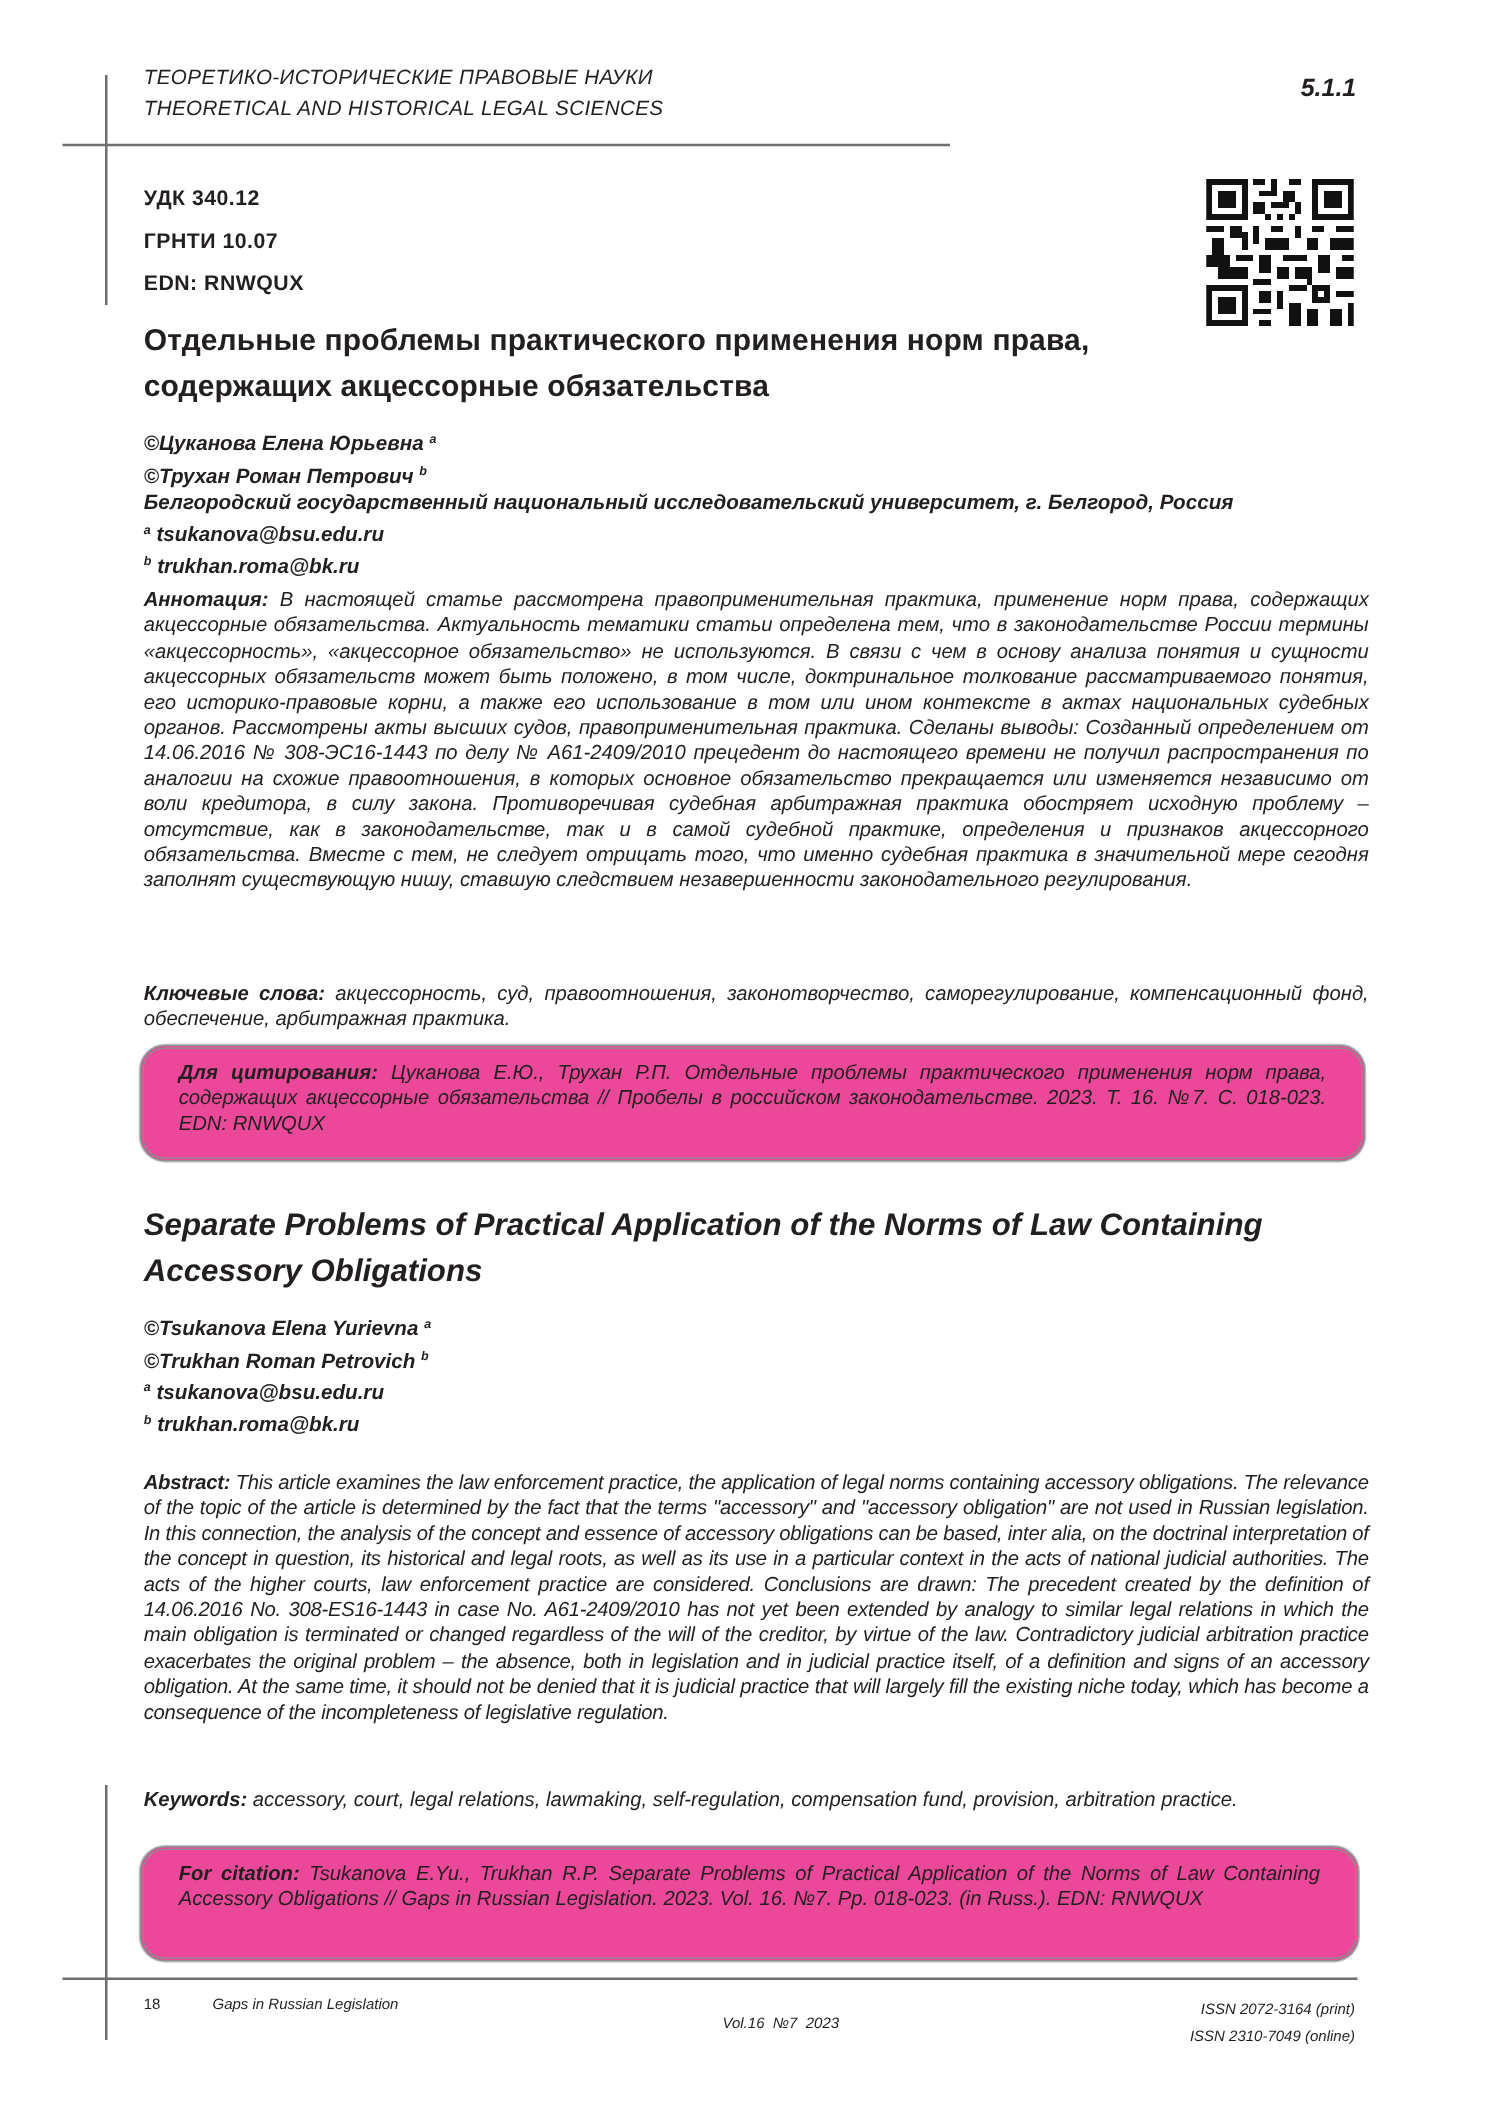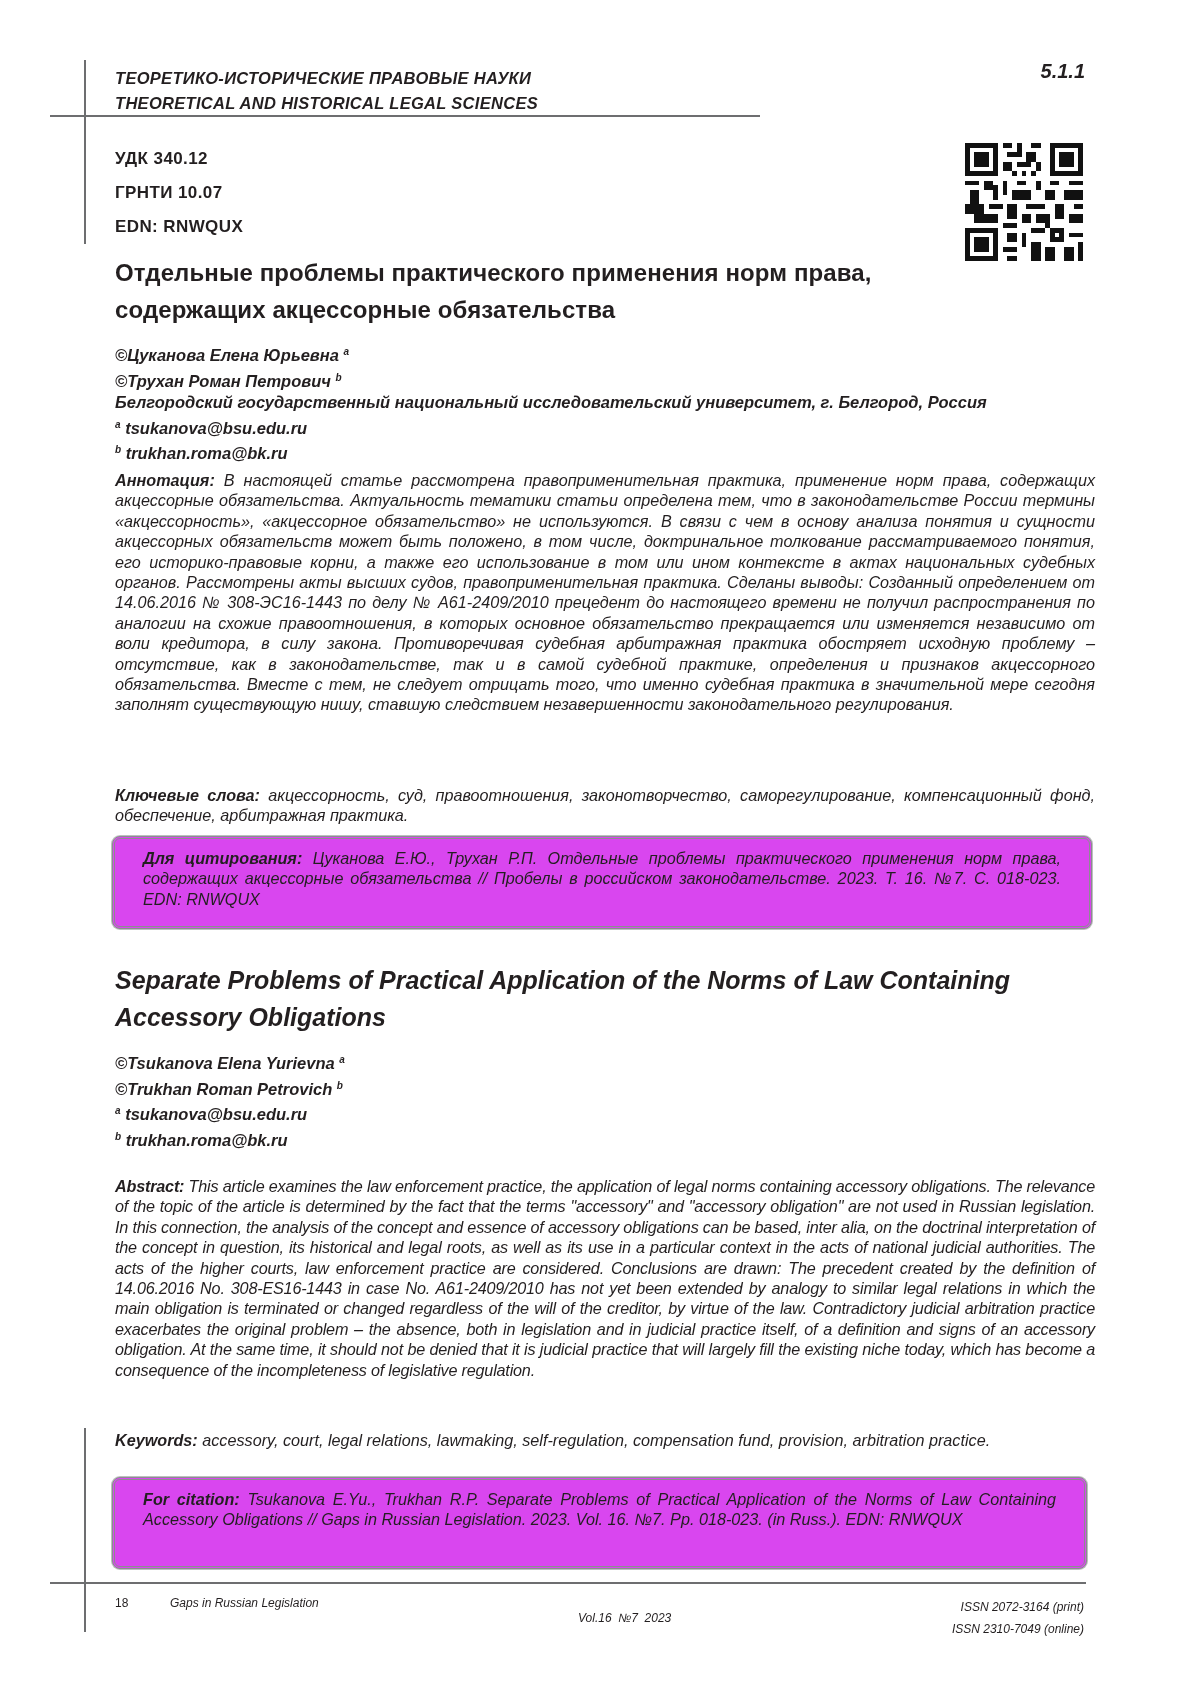--- a/index.html
+++ b/index.html
@@ -6,22 +6,22 @@
     body {
       width: 1200px; height: 1697px; position: relative; overflow: hidden;
       font-family: "Liberation Sans", "DejaVu Sans", sans-serif;
       color: #231f20;
     }
     .abs { position: absolute; }
     .rule-v { position: absolute; width: 2px; background: #6d6e70; }
     .rule-h { position: absolute; height: 2px; background: #6d6e70; }
 
     .section-head {
-      left: 115px; top: 50px; font-size: 16.5px; font-weight: bold; font-style: italic;
-      line-height: 25px; letter-spacing: 0.3px; margin-top: 16px;
+      left: 115px; top: 50px; font-size: 16.5px; font-weight: normal; font-style: italic;
+      line-height: 25px; letter-spacing: 0.3px;
     }
     .code { right: 115px; top: 60px; font-size: 20px; font-weight: bold; font-style: italic; }
 
     .meta { left: 115px; top: 142px; font-size: 17px; font-weight: bold; line-height: 34px; letter-spacing: 0.4px; }
 
     .qr { left: 965px; top: 143px; width: 118px; height: 118px; }
 
     .title-ru {
       left: 115px; top: 254px; width: 830px; font-size: 24px; font-weight: bold;
       line-height: 37px; letter-spacing: 0.1px;
@@ -32,21 +32,21 @@
     .authors sup { font-size: 10px; vertical-align: 6px; }
 
     .para {
       left: 115px; width: 980px; font-size: 16.2px; font-style: italic; line-height: 20.4px;
       text-align: justify; hyphens: auto;
     }
     .para .lbl { font-weight: bold; }
 
     .cite-box {
       position: absolute; left: 112px; width: 980px;
-      background: #d946ef; border: 3px double #8c8d8f; border-radius: 8px;
+      background: #ec4899; border: 3px double #8c8d8f; border-radius: 20px;
       box-sizing: border-box; padding: 9px 28px 9px 28px;
       font-size: 16.2px; font-style: italic; line-height: 20.4px; text-align: justify;
       box-shadow: 0 0 0 1px #bdbec0;
     }
     .cite-box .lbl { font-weight: bold; }
 
     .title-en {
       left: 115px; top: 962px; width: 980px; font-size: 25px; font-weight: bold; font-style: italic;
       line-height: 37px;
     }

